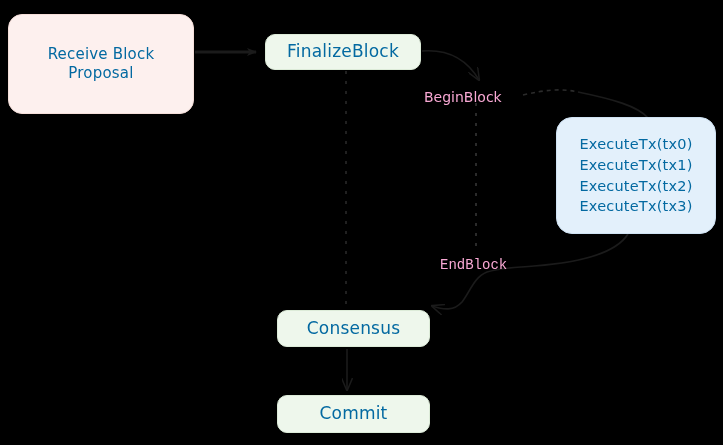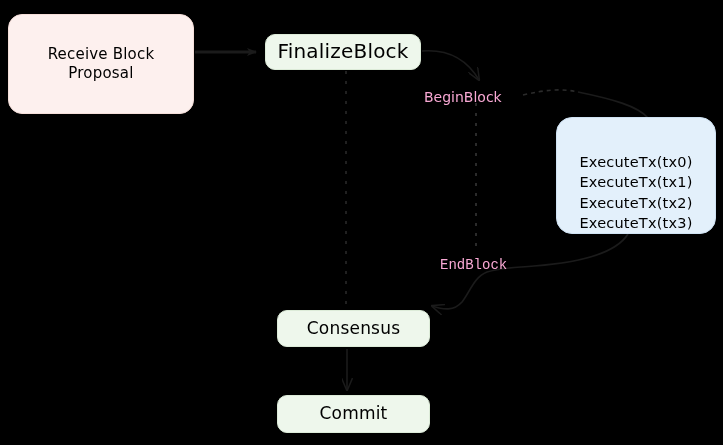--- a/index.html
+++ b/index.html
@@ -16,48 +16,48 @@
     font-family: "DejaVu Sans", sans-serif;
   }
   .node {
     position: absolute;
     box-sizing: border-box;
     display: flex;
     align-items: center;
     justify-content: center;
     text-align: center;
     border-radius: 10px;
-    color: #000000;
+    color: #0369a1;
     font-family: "DejaVu Sans", sans-serif;
     letter-spacing: 0.2px;
     line-height: 1.28;
     white-space: pre-line;
     user-select: none;
   }
   .node-receive {
     left: 8px;  top: 14px;  width: 186px; height: 100px;
     background: #fdf0ee;
     border: 1.3px solid #f5ded9;
     font-size: 15px;
     border-radius: 14px;
   }
   .node-finalize {
     left: 265px; top: 34px; width: 156px; height: 36px;
     background: #eef7ec;
     border: 1.3px solid #dcebd8;
-    font-size: 20px;
+    font-size: 17px;
   }
   .node-exec {
     left: 556px; top: 117px; width: 160px; height: 117px;
     background: #e3f0fb;
     border: 1.3px solid #cfe2f3;
     font-size: 14.5px;
     border-radius: 16px;
     flex-direction: column;
-    justify-content: flex-end;
+    justify-content: center;
     gap: 2px;
   }
   .node-exec .line { display:block; }
   .node-consensus {
     left: 277px; top: 310px; width: 153px; height: 37px;
     background: #eef7ec;
     border: 1.3px solid #dcebd8;
     font-size: 17px;
   }
   .node-commit {

